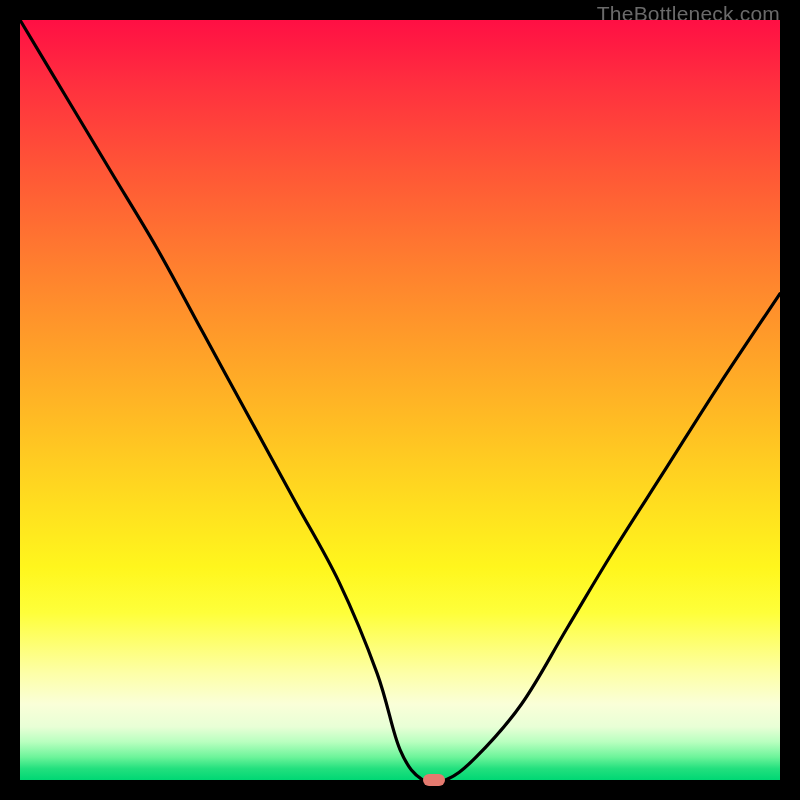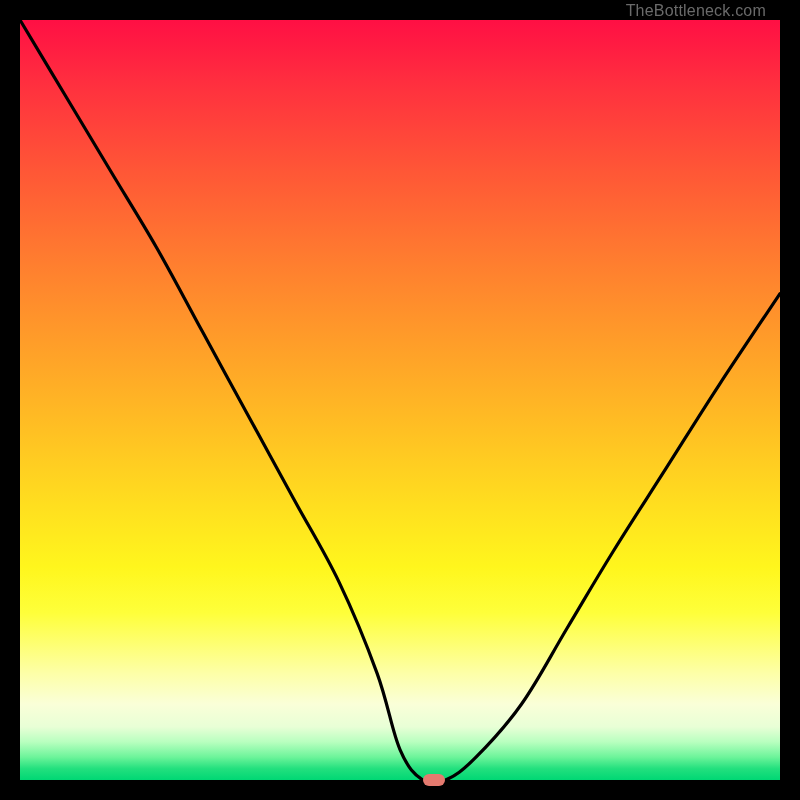--- a/index.html
+++ b/index.html
@@ -40,23 +40,23 @@
       #e8ffd6 93%,
       #b8ffbf 95%,
       #6cf49a 97%,
       #23e07e 98.5%,
       #00d774 100%
     );
   }
   .watermark {
     position: absolute;
     top: 2px;
-    right: 34px;
+    right: 20px;
     color: #6a6a6a;
-    font-size: 16px;
+    font-size: 21px;
     letter-spacing: 0.2px;
     font-weight: 400;
   }
   svg.curve {
     position: absolute;
     left: 0;
     top: 0;
     width: 760px;
     height: 760px;
   }

